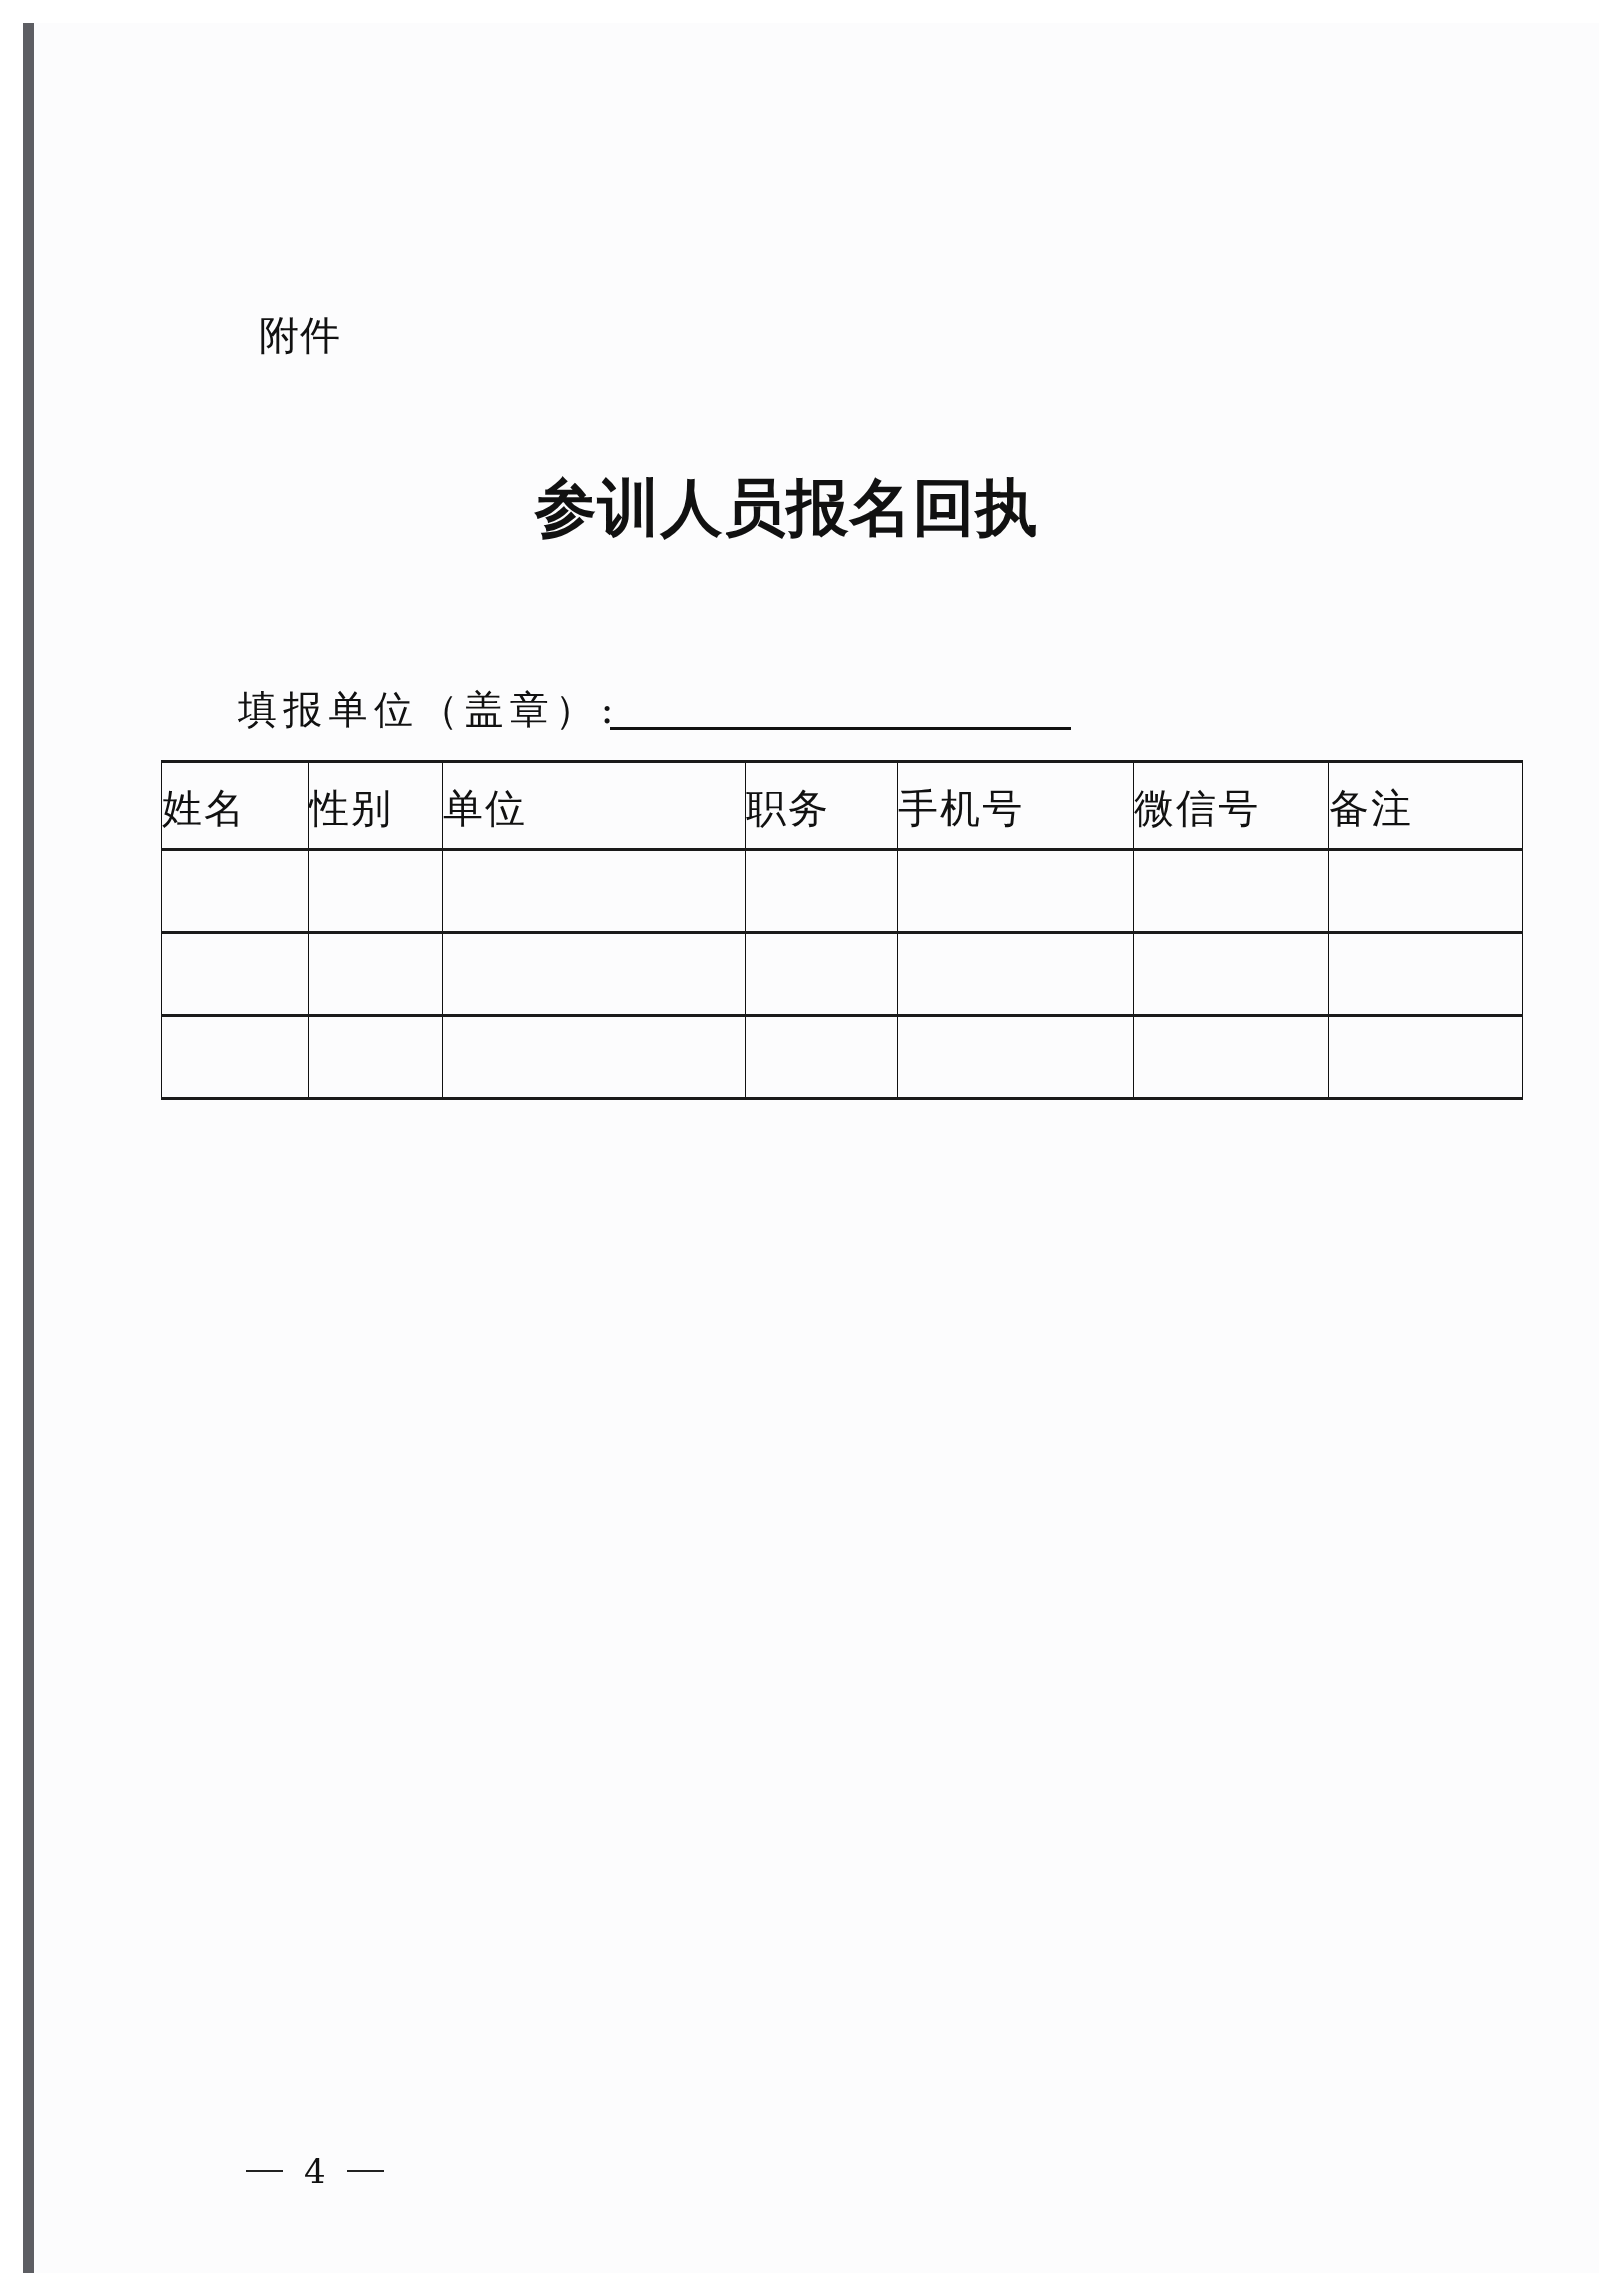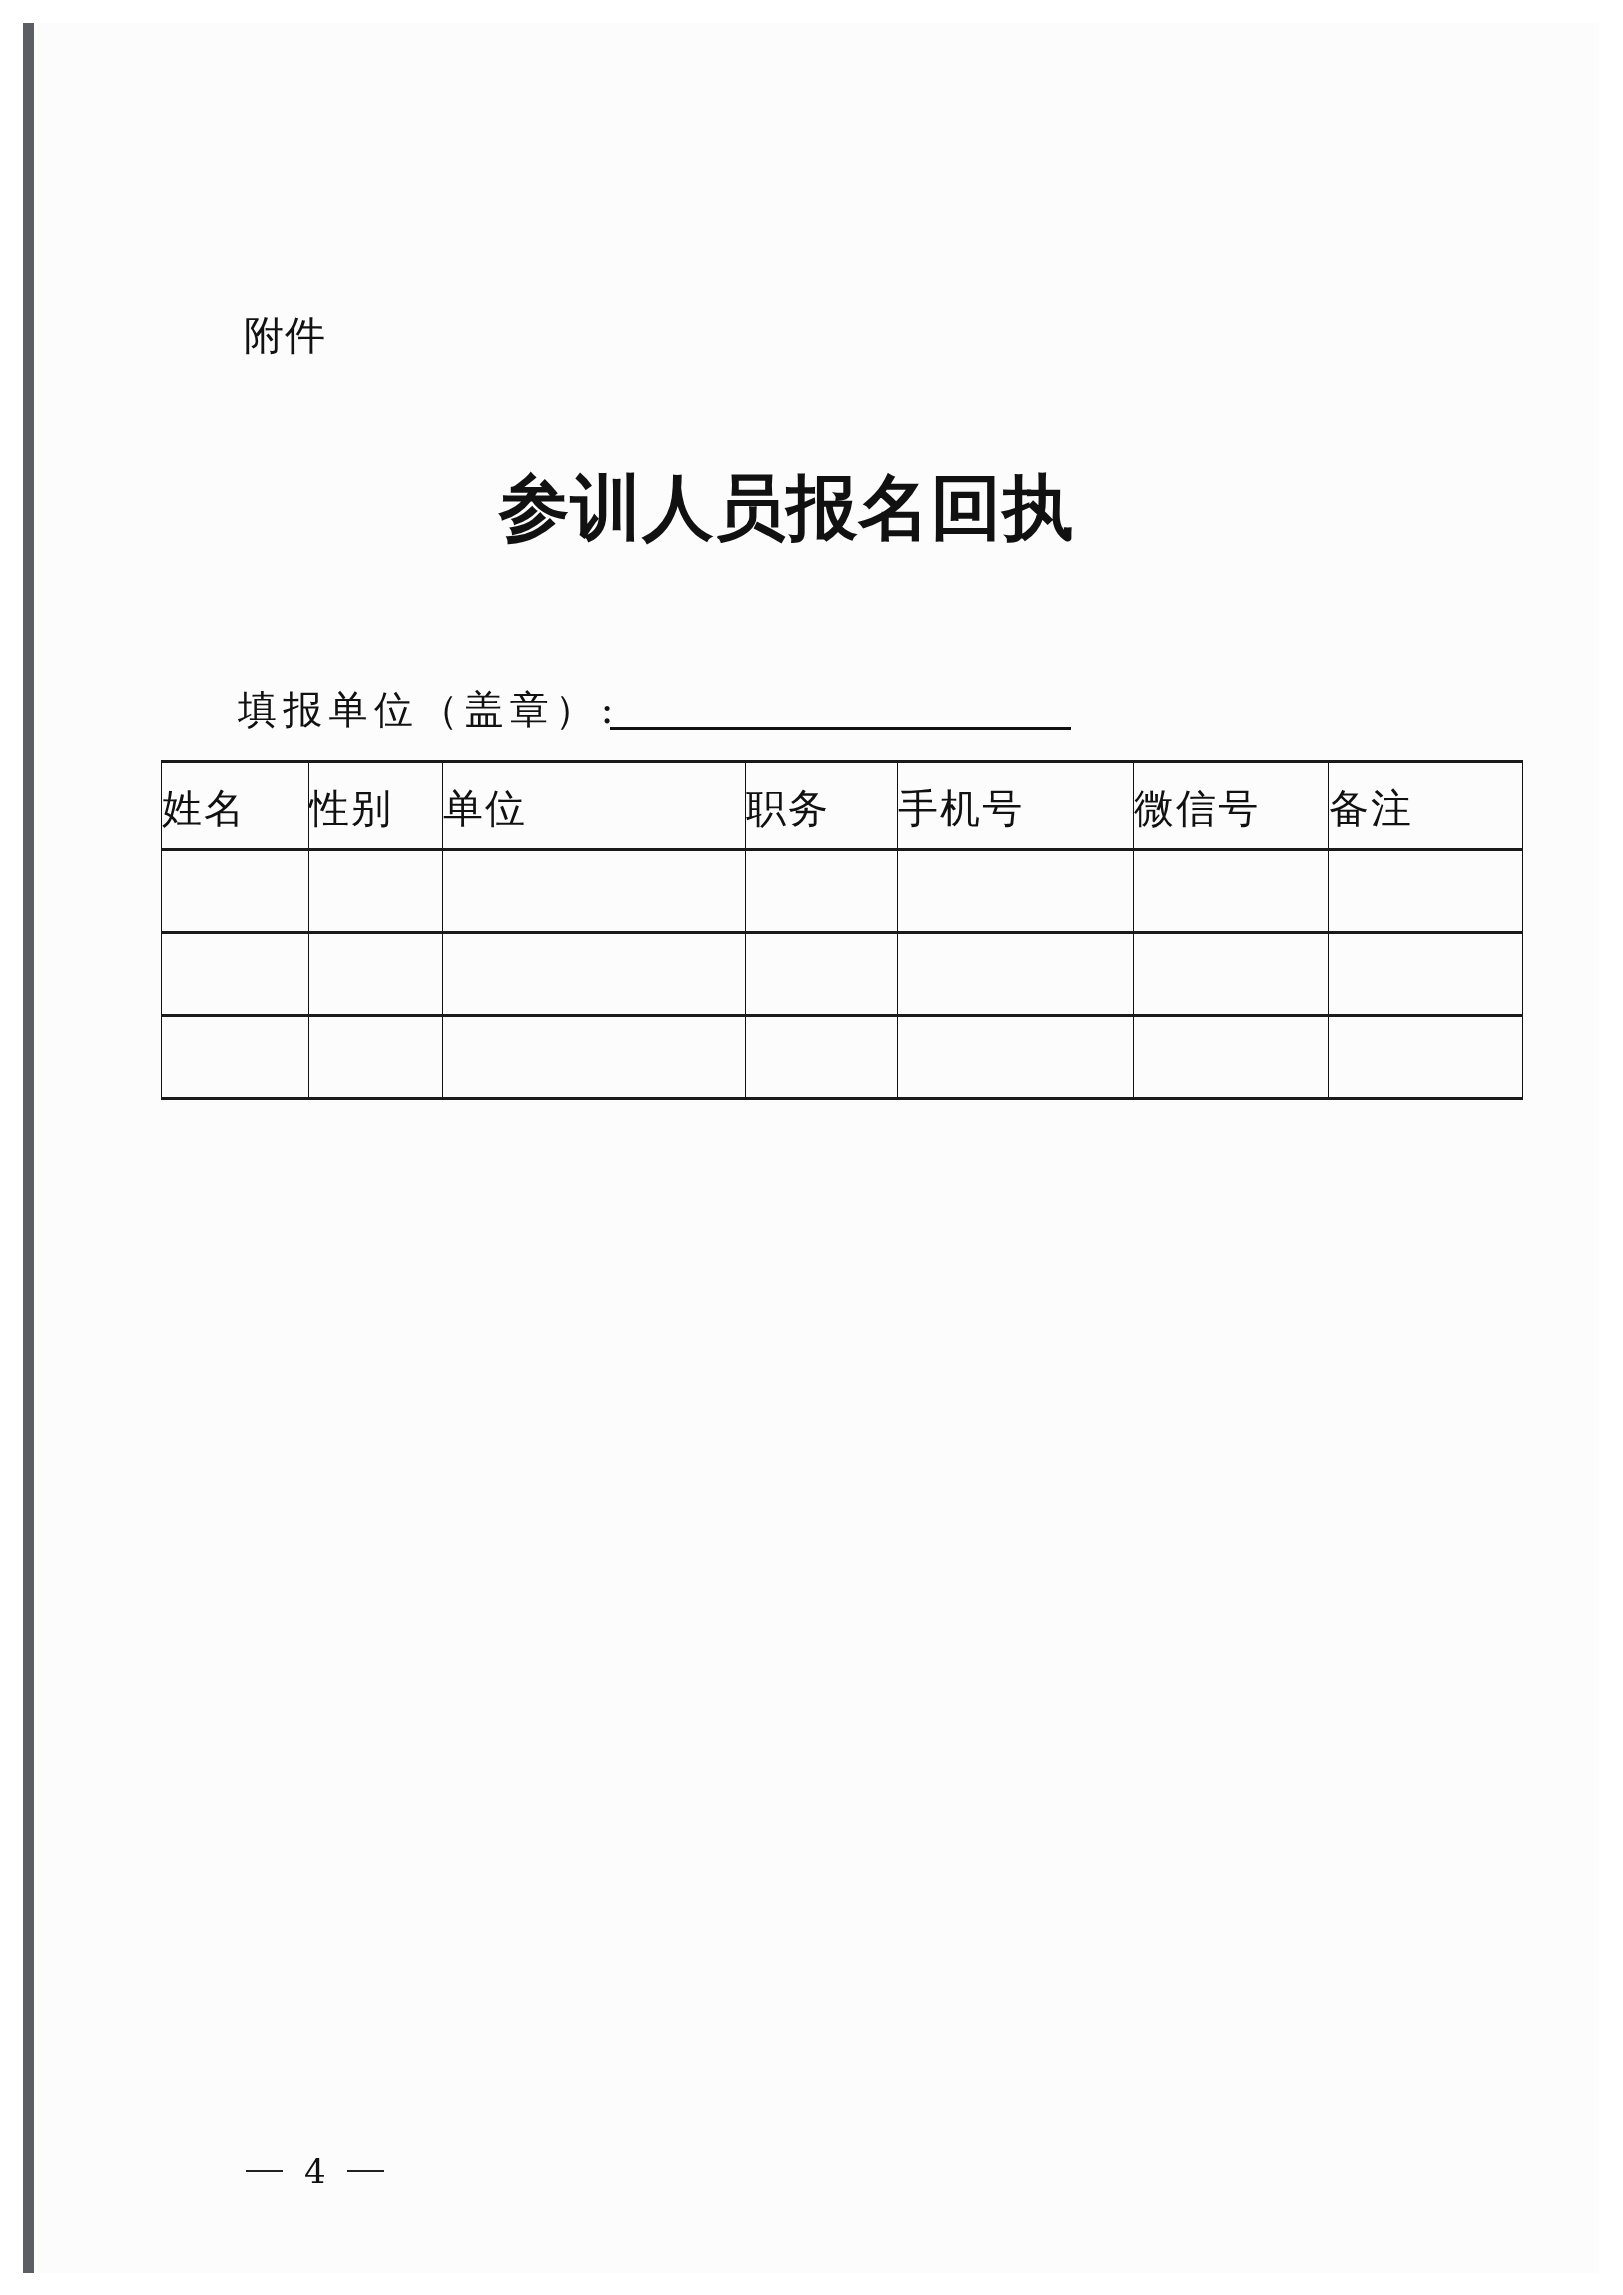--- a/index.html
+++ b/index.html
@@ -14,28 +14,28 @@
     position: absolute; left: 23px; top: 22.5px;
     width: 1576px; height: 2250px;
     background: #fcfcfd;
   }
   .binding-bar {
     position: absolute; left: 23px; top: 22.5px;
     width: 10.5px; height: 2250px;
     background: #5d5e63;
   }
   .attachment-label {
-    position: absolute; left: 244px; top: 312px;
+    position: absolute; left: 259px; top: 312px;
     font-size: 40px; line-height: 47px; letter-spacing: 1px;
     font-family: "DejaVu Sans", sans-serif;
   }
   .doc-title {
     position: absolute; left: 0; width: 1515px; top: 471px;
     text-align: center; padding-left: 58px; box-sizing: border-box;
-    font-size: 71px; line-height: 73px; font-weight: bold;
+    font-size: 62px; line-height: 73px; font-weight: bold;
     font-family: "DejaVu Serif", serif; letter-spacing: 1px;
   }
   .fill-unit {
     position: absolute; left: 238px; top: 686px;
     display: flex; align-items: flex-end;
   }
   .fill-unit-label {
     font-family: "DejaVu Serif", serif;
     font-size: 39px; line-height: 47px; letter-spacing: 6.3px;
   }

